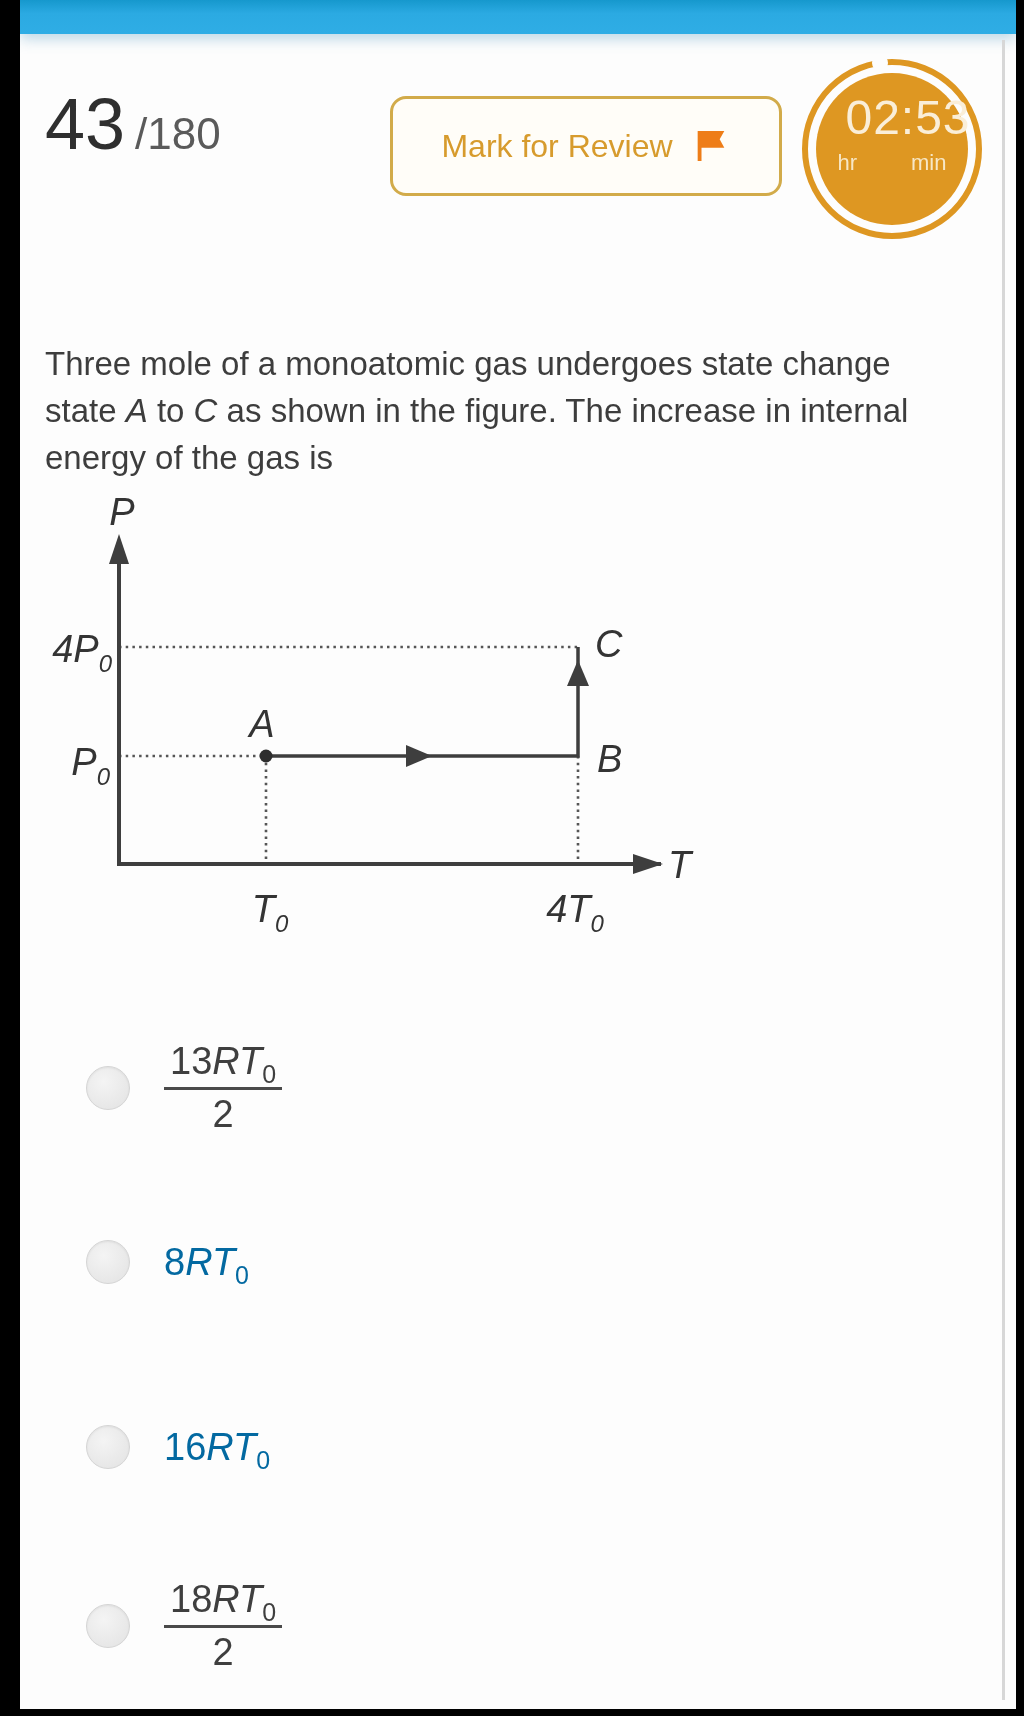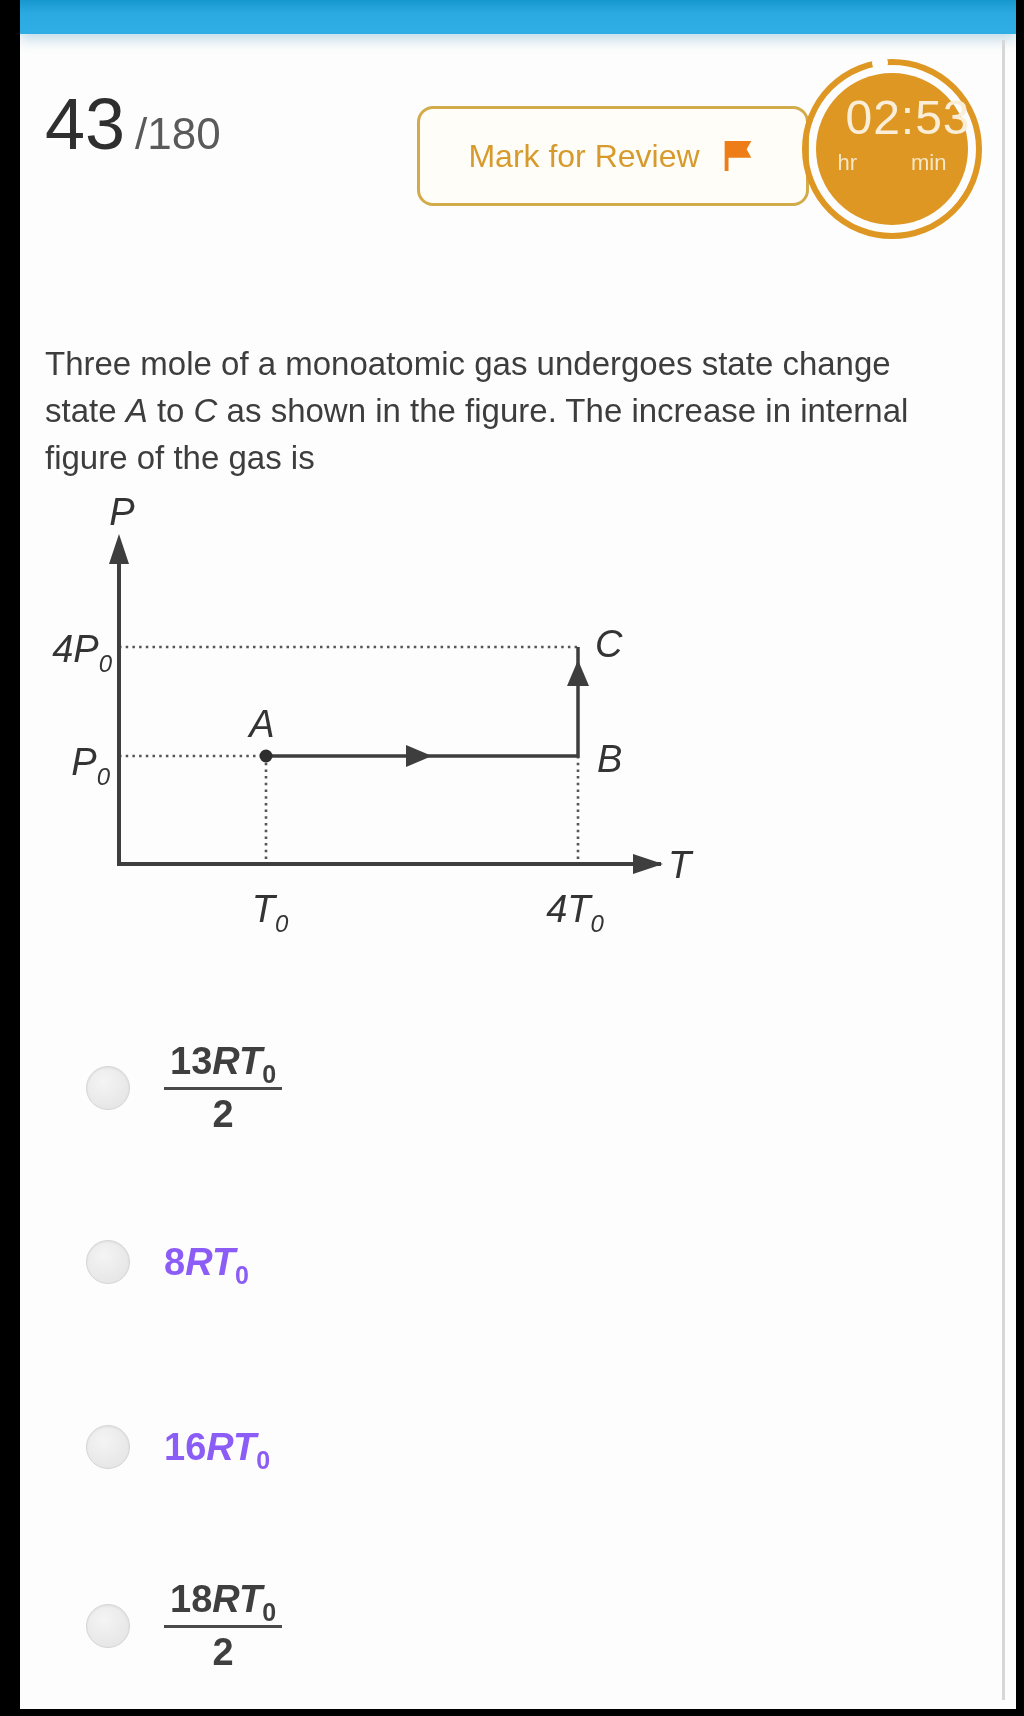--- a/index.html
+++ b/index.html
@@ -10,23 +10,23 @@
   
   .topbar{position:absolute;left:0;top:0;width:100%;height:34px;
           background:linear-gradient(180deg,#1698cd 0%,#2baae2 40%,#2fade5 100%);
           box-shadow:0 5px 14px rgba(110,170,205,.45);}
 
   
   .qcounter{position:absolute;left:25px;top:88px;display:flex;align-items:baseline;gap:10px;color:#333;}
   .qnum{font-size:72px;line-height:1;color:#2f2f2f;}
   .qtotal{font-size:44px;color:#5a5a5a;}
 
-  .mark-btn{position:absolute;left:370px;top:106px;width:392px;height:100px;
+  .mark-btn{position:absolute;left:370px;top:96px;width:392px;height:100px;
             background:#fffdf8;border:3px solid #d2ab4a;border-radius:16px;
-            display:flex;align-items:center;justify-content:center;gap:18px;cursor:pointer;margin-left:27px;}
+            display:flex;align-items:center;justify-content:center;gap:18px;cursor:pointer;}
   .mark-label{font-size:32px;color:#d79b2d;}
   .flag{width:40px;height:40px;}
 
   .timer{position:absolute;left:777px;top:54px;width:190px;height:190px;}
   .timer svg{position:absolute;left:0;top:0;}
   .timer-text{position:absolute;left:16px;top:36px;width:100%;text-align:center;
               font-size:48px;color:#faeed8;letter-spacing:1px;}
   .timer-units{position:absolute;left:0;top:96px;width:100%;display:flex;justify-content:center;gap:54px;
                font-size:22px;color:#f7e7c6;}
 
@@ -40,25 +40,25 @@
   .figure{position:absolute;left:20px;top:480px;width:680px;height:480px;}
   .figure text{fill:#343434;font-style:italic;font-size:38px;
                font-family:"Liberation Sans","DejaVu Sans",sans-serif;}
   .figure .svg-sub{font-size:24px;}
   .ax{stroke:#3e3e3e;stroke-width:4;fill:none;}
   .ln{stroke:#3e3e3e;stroke-width:3.5;fill:none;}
   .dt{stroke:#555;stroke-width:2.6;stroke-dasharray:2.5 4.2;fill:none;}
   .ah{fill:#3e3e3e;stroke:none;}
 
   
-  .option{position:absolute;left:66px;display:flex;align-items:center;gap:34px;cursor:pointer;font-weight:bold;}
+  .option{position:absolute;left:66px;display:flex;align-items:center;gap:34px;cursor:pointer;}
   .radio{width:42px;height:42px;border-radius:50%;flex:0 0 auto;
          background:radial-gradient(circle at 40% 35%,#f4f4f4,#e2e2e2);
          border:1px solid #d5d5d5;box-shadow:inset 0 1px 2px rgba(0,0,0,.06);}
-  .opt-text{font-size:38px;color:#8b5cf6;}
+  .opt-text{font-size:38px;color:#0369a1;}
   .frac{display:inline-flex;flex-direction:column;align-items:center;font-size:38px;color:#3f3f3f;}
   .frac .num{padding:0 6px 4px 6px;border-bottom:3px solid #4a4a4a;}
   .frac .den{padding-top:3px;}
   sub{font-size:25px;line-height:0;}
 
   
   .scroll-line{position:absolute;left:982px;top:40px;width:3px;height:1660px;background:#d7d7d7;}
 </style>
 </head>
 <body>
@@ -89,21 +89,21 @@
       <div class="timer-text">02:53</div>
       <div class="timer-units">
         <span>hr</span>
         <span>min</span>
       </div>
     </div>
 
     <div class="question">
       <div class="qline">Three mole of a monoatomic gas undergoes state change</div>
       <div class="qline"><span>state </span><span class="it">A</span><span> to </span><span class="it">C</span><span> as shown in the figure. The increase in internal</span></div>
-      <div class="qline">figure of the gas is</div>
+      <div class="qline">energy of the gas is</div>
     </div>
 
     <svg class="figure" viewBox="0 0 680 480">
 
       <polyline class="dt" points="79,167 538,167"></polyline>
       <polyline class="dt" points="79,276 226,276"></polyline>
       <polyline class="dt" points="226,276 226,384"></polyline>
       <polyline class="dt" points="538,276 538,384"></polyline>
 
       <polyline class="ax" points="79,60 79,384 621,384"></polyline>

